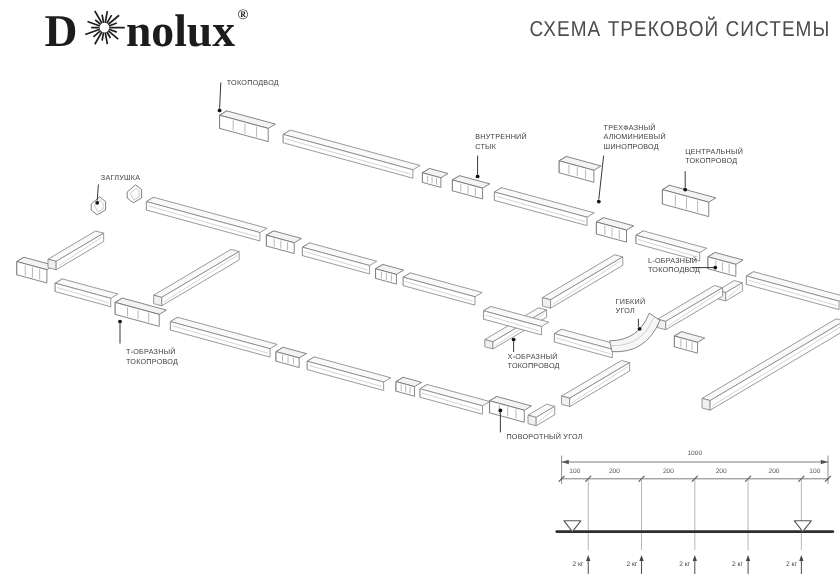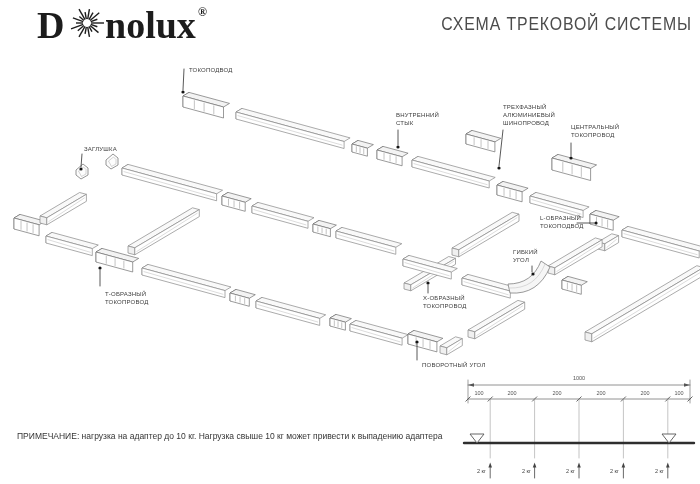--- a/index.html
+++ b/index.html
@@ -414,14 +414,13 @@
   <div class="dim" style="left:547px;top:390px;width:20px">200</div>
   <div class="dim" style="left:591px;top:390px;width:20px">200</div>
   <div class="dim" style="left:635px;top:390px;width:20px">200</div>
   <div class="dim" style="left:669px;top:390px;width:20px">100</div>
   <div class="loadlab" style="left:469px;top:468px;width:17px">2 кг</div>
   <div class="loadlab" style="left:514px;top:468px;width:17px">2 кг</div>
   <div class="loadlab" style="left:558px;top:468px;width:17px">2 кг</div>
   <div class="loadlab" style="left:602px;top:468px;width:17px">2 кг</div>
   <div class="loadlab" style="left:647px;top:468px;width:17px">2 кг</div>
 
-  <div class="note">ПРИМЕЧАНИЕ: нагрузка на адаптер до 10 кг. Нагрузка свыше 10 кг может привести к выпадению адаптера</div>
 </div>
 
 </body></html>

